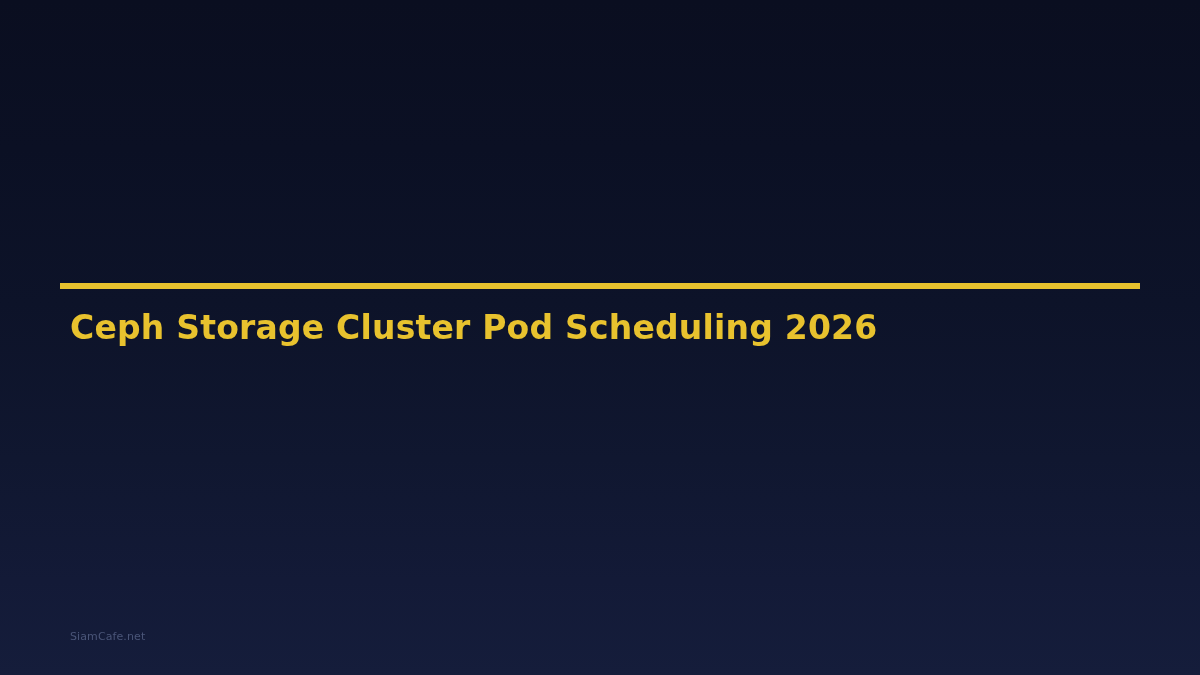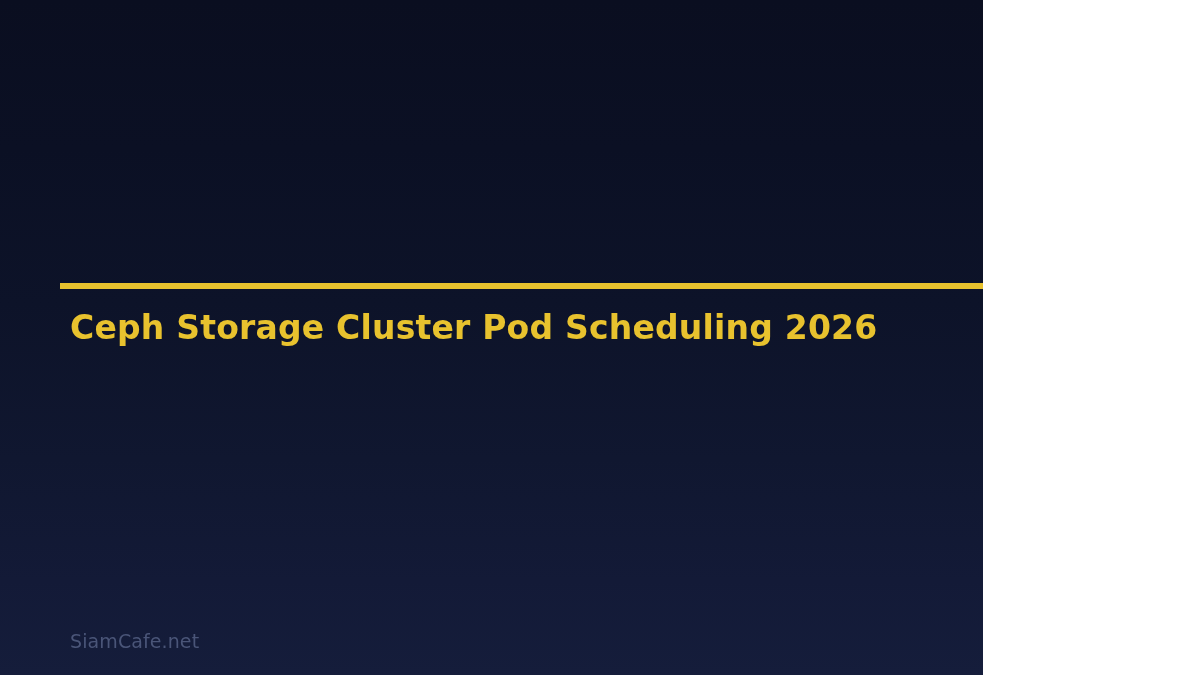--- a/index.html
+++ b/index.html
@@ -9,21 +9,21 @@
 
   body {
     width: 1200px;
     height: 675px;
     overflow: hidden;
     font-family: "DejaVu Sans", "Liberation Sans", sans-serif;
   }
 
   #slide {
     position: relative;
-    width: 983px;
+    width: 1200px;
     height: 675px;
     box-sizing: border-box;
     background: linear-gradient(180deg,
         #0a0e20 0%,
         #0b1024 22%,
         #0d1329 45%,
         #101730 68%,
         #131a37 86%,
         #151d3b 100%);
     overflow: hidden;
@@ -60,21 +60,21 @@
     color: #e8c22e;
     line-height: 1.15;
   }
 
   
   #footer {
     position: absolute;
     left: 70px;
     top: 630px;
     font-family: "DejaVu Sans", "Liberation Sans", sans-serif;
-    font-size: 19px;
+    font-size: 11px;
     font-weight: normal;
     color: #4a5578;
     letter-spacing: 0.1px;
     line-height: 1.2;
   }
 </style>
 </head>
 <body>
 
 <div id="slide">

